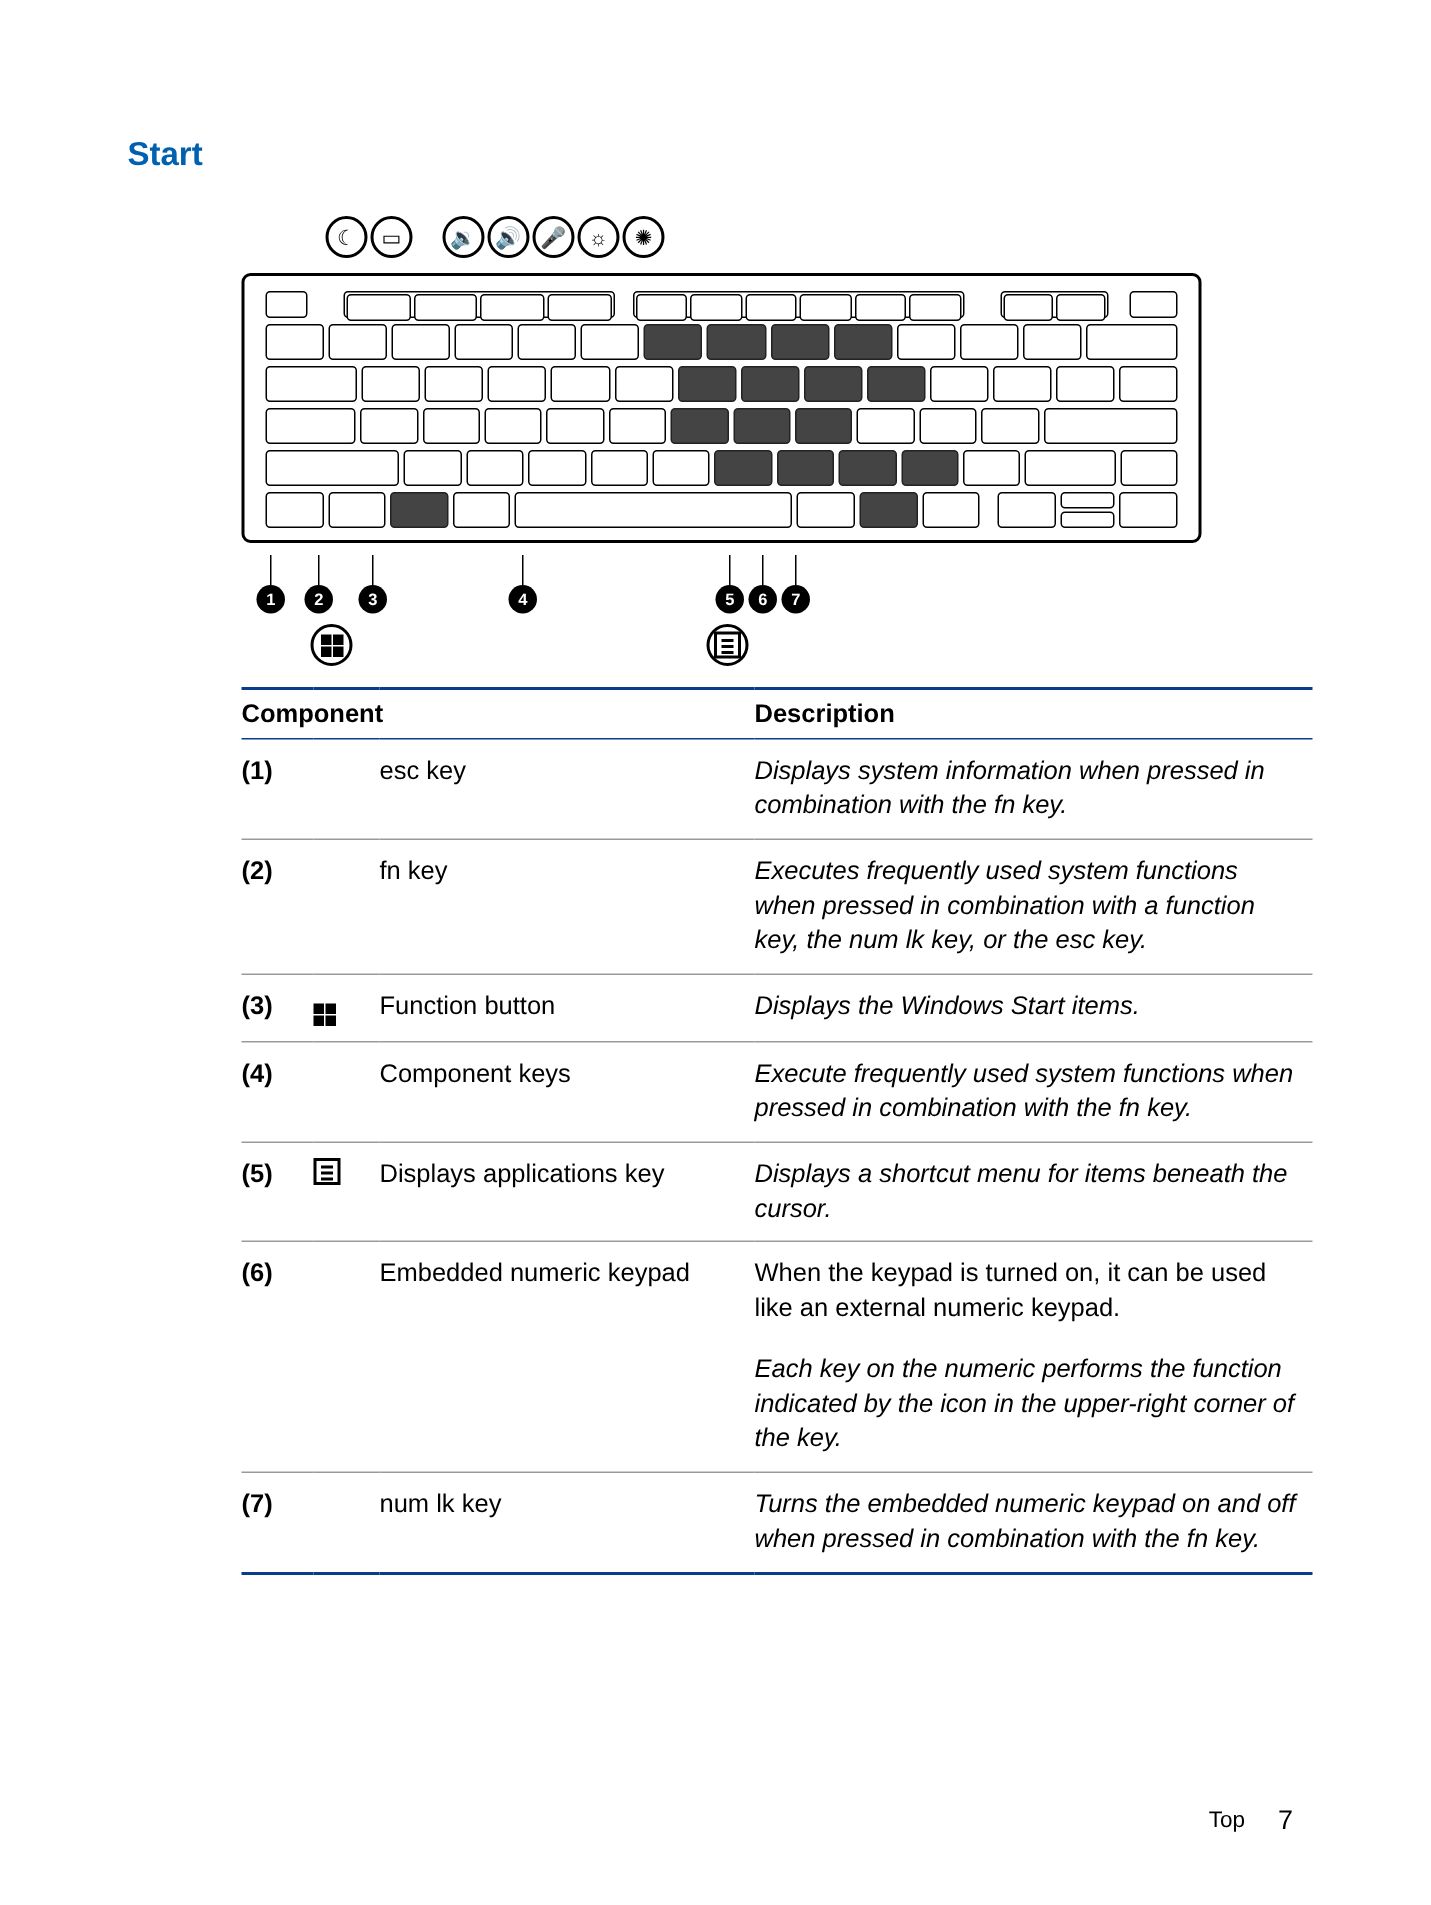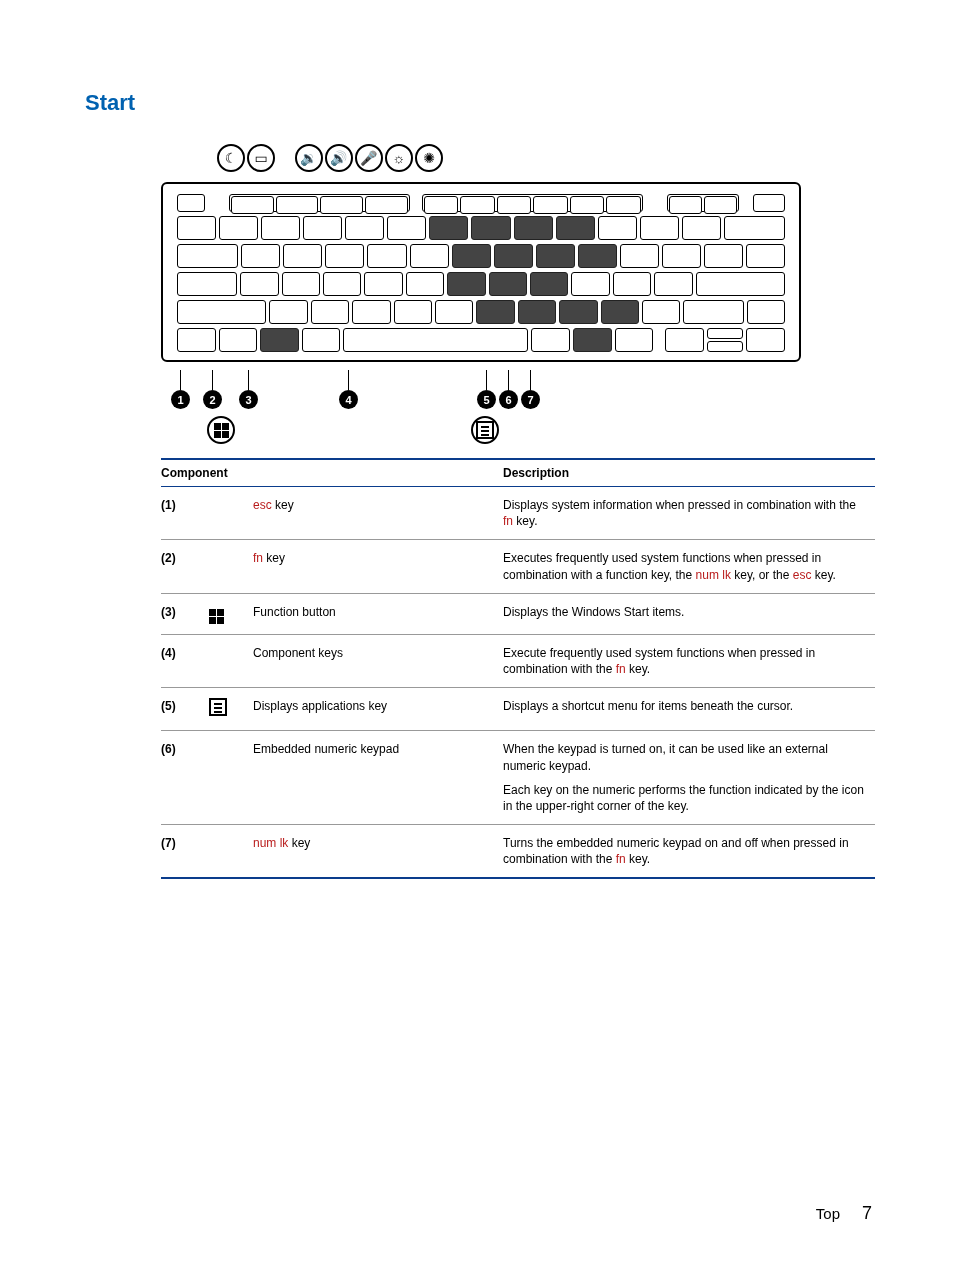--- a/index.html
+++ b/index.html
@@ -100,40 +100,40 @@
     border-radius: 50%;
     display: flex; align-items:center; justify-content:center;
     font-size: 14px;
     top: 46px;
   }
   
   .comp-table {
     width: 714px;
     margin-left: 76px;
     border-collapse: collapse;
-    font-size: 12px;
+    font-size: 17px;
   }
   .comp-table th {
     text-align: left;
     font-weight: bold;
     padding: 6px 4px 6px 0;
     border-top: 2px solid #0a3c8c;
     border-bottom: 1px solid #0a3c8c;
   }
   .comp-table td {
     vertical-align: top;
     padding: 10px 6px 10px 0;
     border-bottom: 1px solid #999;
     line-height: 1.35;
   }
   .comp-table tr.last td { border-bottom: 2px solid #0a3c8c; }
   .col-num { width: 48px; font-weight: bold; }
   .col-icon { width: 44px; }
   .col-comp { width: 250px; }
-  .keyname { color: #b91c1c; }
+  .keyname { color: #000000; }
   .win-logo {
     display: inline-grid;
     grid-template-columns: 7px 7px;
     grid-template-rows: 7px 7px;
     gap: 1px;
   }
   .win-logo span { background:#000; }
   .menu-icon {
     display:inline-block;
     width: 18px; height: 18px;
@@ -143,30 +143,30 @@
   .menu-icon::before {
     content:"";
     position:absolute;
     left:3px; right:3px; top:3px;
     height:2px; background:#000;
     box-shadow: 0 4px 0 #000, 0 8px 0 #000;
   }
   .footer {
     position: absolute;
     bottom: 46px;
-    right: 82px;
+    right: 92px;
     font-size: 15px;
     display: flex;
     align-items: center;
     gap: 22px;
     text-align: center;
   }
   .footer .pnum { font-size: 18px; }
-  .desc-para { margin-bottom: 8px; }
-  .desc-para:last-child { margin-bottom: 0; }
+  .desc-para { margin-bottom: 18px; }
+  .desc-para:last-child { margin-bottom: 0; font-style: italic; }
 </style>
 </head>
 <body>
 
 <h2 class="section-heading">Start</h2>
 
 <div class="diagram-box">
   <div class="diagram-top-icons">
     <div class="circ">☾</div>
     <div class="circ">▭</div>

